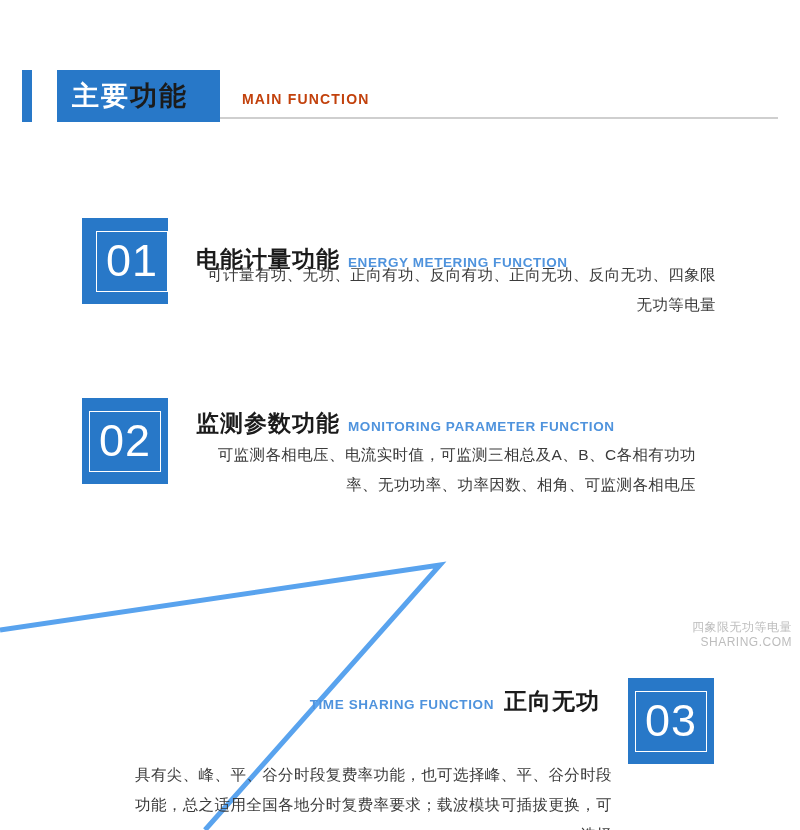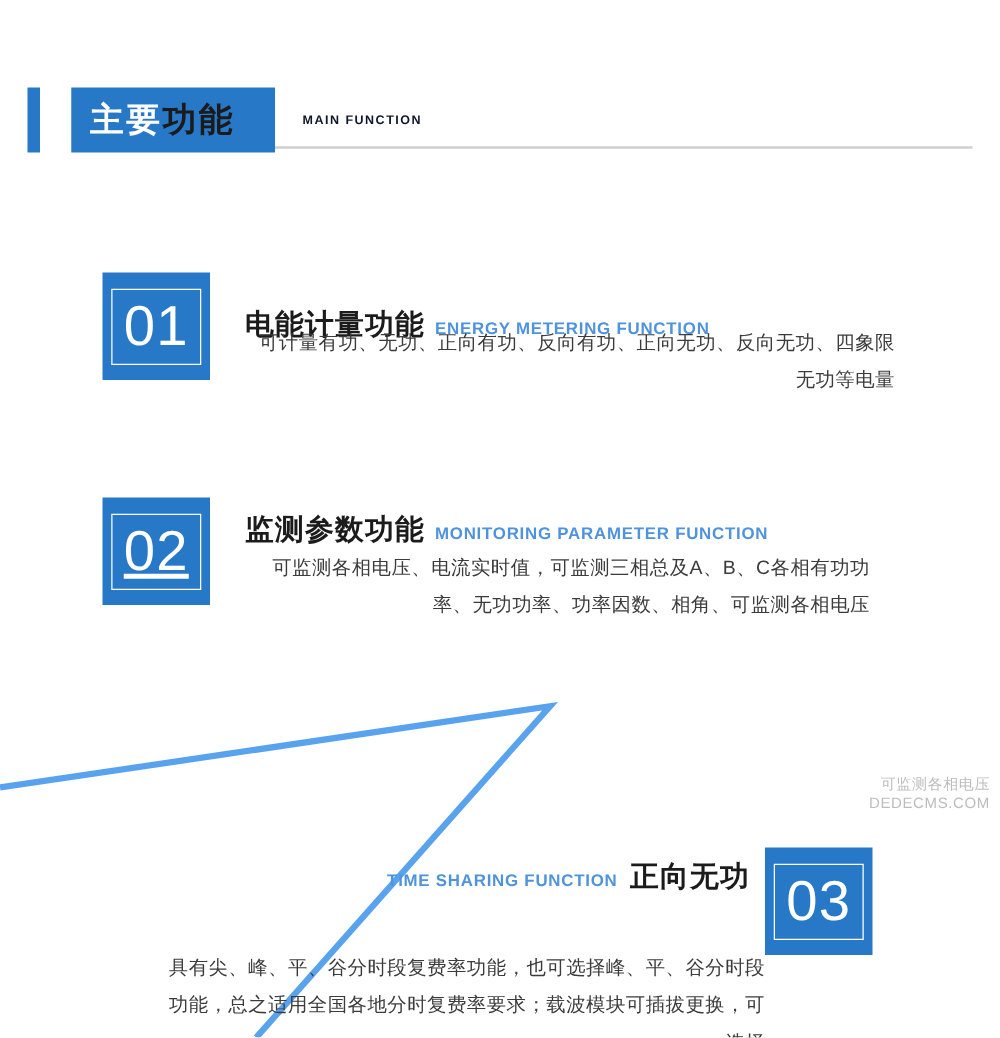--- a/index.html
+++ b/index.html
@@ -55,23 +55,23 @@
     color: #ffffff;
     white-space: nowrap;
   }
   .header-title .accent {
     color: #1b1b1b;
   }
   .header-sub {
     position: absolute;
     left: 220px;
     top: 21px;
-    font-size: 10px;
+    font-size: 14px;
     letter-spacing: 1.2px;
-    color: #0f172a;
+    color: #c2410c;
     font-weight: bold;
     white-space: nowrap;
   }
   .header-rule {
     position: absolute;
     left: 198px;
     top: 47px;
     width: 558px;
     height: 2px;
     background: #cfcfcf;
@@ -134,34 +134,34 @@
     position: absolute;
     font-size: 15.5px;
     line-height: 30px;
     color: #3b3b3b;
     letter-spacing: 0.4px;
     text-align: right;
   }
 
   
   #item-01 { left: 0; top: 200px; width: 800px; height: 130px; }
-  #item-01 .num-box { left: 82px; top: 220px - 220px; }
+  #item-01 .num-box { left: 82px; top: 220px - 220px; justify-content: flex-end; }
   #item-01 .num-box { left: 82px; top: 18px; }
   #item-01 .item-title-row { left: 196px; top: 44px; }
   #item-01 .item-body { left: 196px; top: 60px; width: 520px; }
 
   
   #item-02 { left: 0; top: 380px; width: 800px; height: 160px; }
-  #item-02 .num-box { left: 82px; top: 18px; text-decoration: underline; }
+  #item-02 .num-box { left: 82px; top: 18px; }
   #item-02 .item-title-row { left: 196px; top: 28px; }
   #item-02 .item-body { left: 196px; top: 60px; width: 500px; }
 
   
   #item-03 { left: 0; top: 660px; width: 800px; height: 160px; }
-  #item-03 .num-box { left: 612px; top: 18px; text-align: center; }
+  #item-03 .num-box { left: 628px; top: 18px; text-align: center; }
   #item-03 .item-title-row { right: 200px; top: 26px; text-align: right; }
   #item-03 .item-title-row .item-title-en {
     margin-left: 0;
     margin-right: 10px;
   }
   #item-03 .item-body { left: 132px; top: 68px; width: 480px; margin-top: 32px; }
 
   .watermark {
     position: absolute;
     right: 8px;
@@ -217,17 +217,17 @@
     <div class="num-box">
         <span>03</span>
       </div>
     <div class="item-title-row">
       <span class="item-title-en">TIME SHARING FUNCTION</span><span class="item-title">正向无功</span>
     </div>
     <div class="item-body">具有尖、峰、平、谷分时段复费率功能，也可选择峰、平、谷分时段功能，总之适用全国各地分时复费率要求；载波模块可插拔更换，可选择</div>
   </div>
 
   <div class="watermark">
-    <div>可监测各相电压</div>
-    <div>DEDECMS.COM</div>
+    <div>四象限无功等电量</div>
+    <div>SHARING.COM</div>
   </div>
 
 </div>
 
 </body></html>

